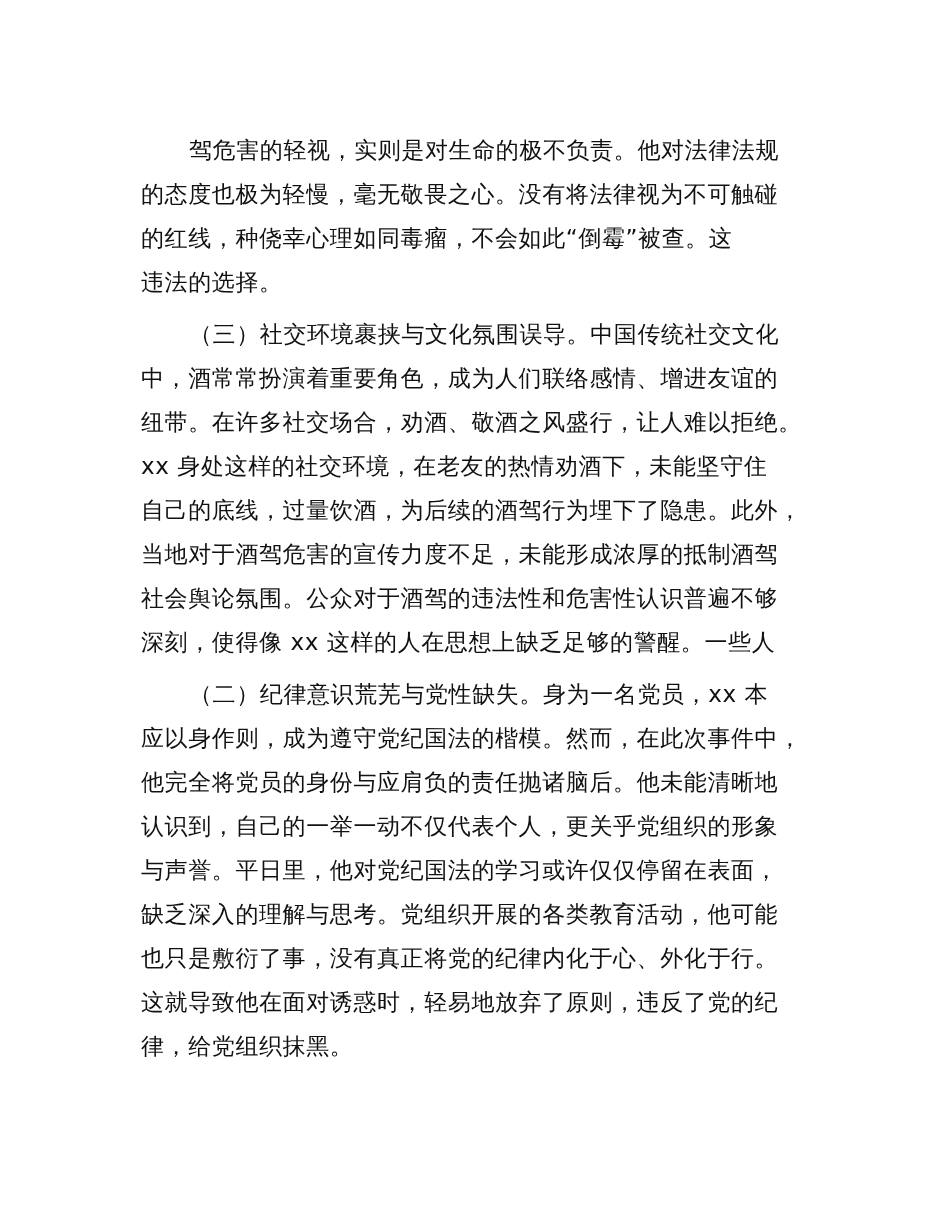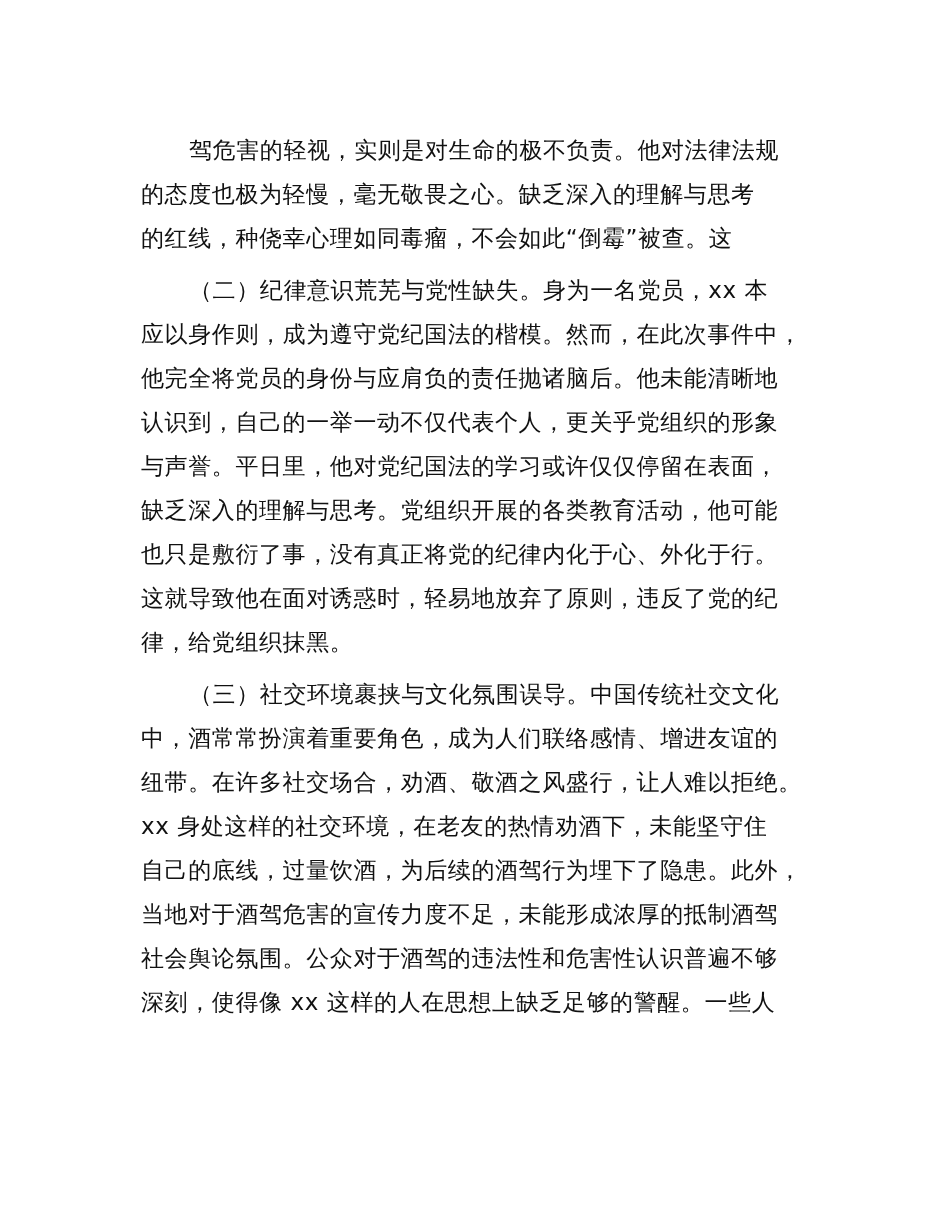--- a/index.html
+++ b/index.html
@@ -49,41 +49,42 @@
   }
 </style>
 </head>
 <body>
 
 <div class="page">
   <div class="text-block">
 
     <p class="para">
       <span class="line indent">驾危害的轻视，实则是对生命的极不负责。他对法律法规</span>
-      <span class="line">的态度也极为轻慢，毫无敬畏之心。缺乏深入的理解与思考</span>
+      <span class="line">的态度也极为轻慢，毫无敬畏之心。没有将法律视为不可触碰</span>
       <span class="line">的红线，种侥幸心理如同毒瘤，不会如此“倒霉”被查。这</span>
+      <span class="line">违法的选择。</span>
+    </p>
+
+    <p class="para">
+      <span class="line indent">（三）社交环境裹挟与文化氛围误导。中国传统社交文化</span>
+      <span class="line">中，酒常常扮演着重要角色，成为人们联络感情、增进友谊的</span>
+      <span class="line">纽带。在许多社交场合，劝酒、敬酒之风盛行，让人难以拒绝。</span>
+      <span class="line">xx 身处这样的社交环境，在老友的热情劝酒下，未能坚守住</span>
+      <span class="line">自己的底线，过量饮酒，为后续的酒驾行为埋下了隐患。此外，</span>
+      <span class="line">当地对于酒驾危害的宣传力度不足，未能形成浓厚的抵制酒驾</span>
+      <span class="line">社会舆论氛围。公众对于酒驾的违法性和危害性认识普遍不够</span>
+      <span class="line">深刻，使得像 xx 这样的人在思想上缺乏足够的警醒。一些人</span>
     </p>
 
     <p class="para">
       <span class="line indent">（二）纪律意识荒芜与党性缺失。身为一名党员，xx 本</span>
       <span class="line">应以身作则，成为遵守党纪国法的楷模。然而，在此次事件中，</span>
       <span class="line">他完全将党员的身份与应肩负的责任抛诸脑后。他未能清晰地</span>
       <span class="line">认识到，自己的一举一动不仅代表个人，更关乎党组织的形象</span>
       <span class="line">与声誉。平日里，他对党纪国法的学习或许仅仅停留在表面，</span>
       <span class="line">缺乏深入的理解与思考。党组织开展的各类教育活动，他可能</span>
       <span class="line">也只是敷衍了事，没有真正将党的纪律内化于心、外化于行。</span>
       <span class="line">这就导致他在面对诱惑时，轻易地放弃了原则，违反了党的纪</span>
       <span class="line">律，给党组织抹黑。</span>
     </p>
 
-    <p class="para">
-      <span class="line indent">（三）社交环境裹挟与文化氛围误导。中国传统社交文化</span>
-      <span class="line">中，酒常常扮演着重要角色，成为人们联络感情、增进友谊的</span>
-      <span class="line">纽带。在许多社交场合，劝酒、敬酒之风盛行，让人难以拒绝。</span>
-      <span class="line">xx 身处这样的社交环境，在老友的热情劝酒下，未能坚守住</span>
-      <span class="line">自己的底线，过量饮酒，为后续的酒驾行为埋下了隐患。此外，</span>
-      <span class="line">当地对于酒驾危害的宣传力度不足，未能形成浓厚的抵制酒驾</span>
-      <span class="line">社会舆论氛围。公众对于酒驾的违法性和危害性认识普遍不够</span>
-      <span class="line">深刻，使得像 xx 这样的人在思想上缺乏足够的警醒。一些人</span>
-    </p>
-
   </div>
 </div>
 
 </body></html>

